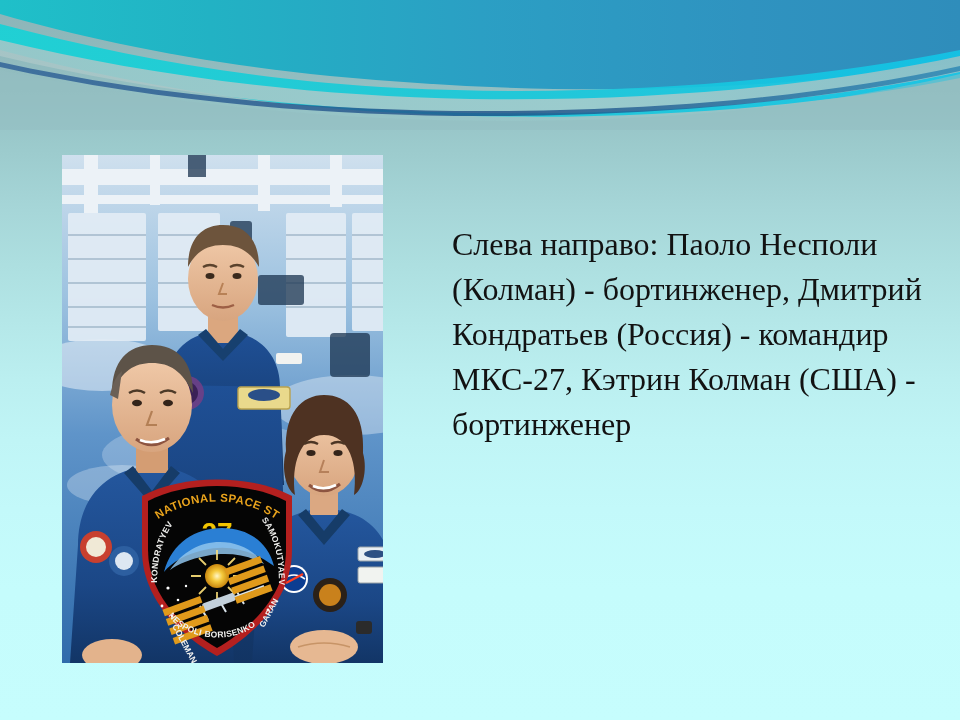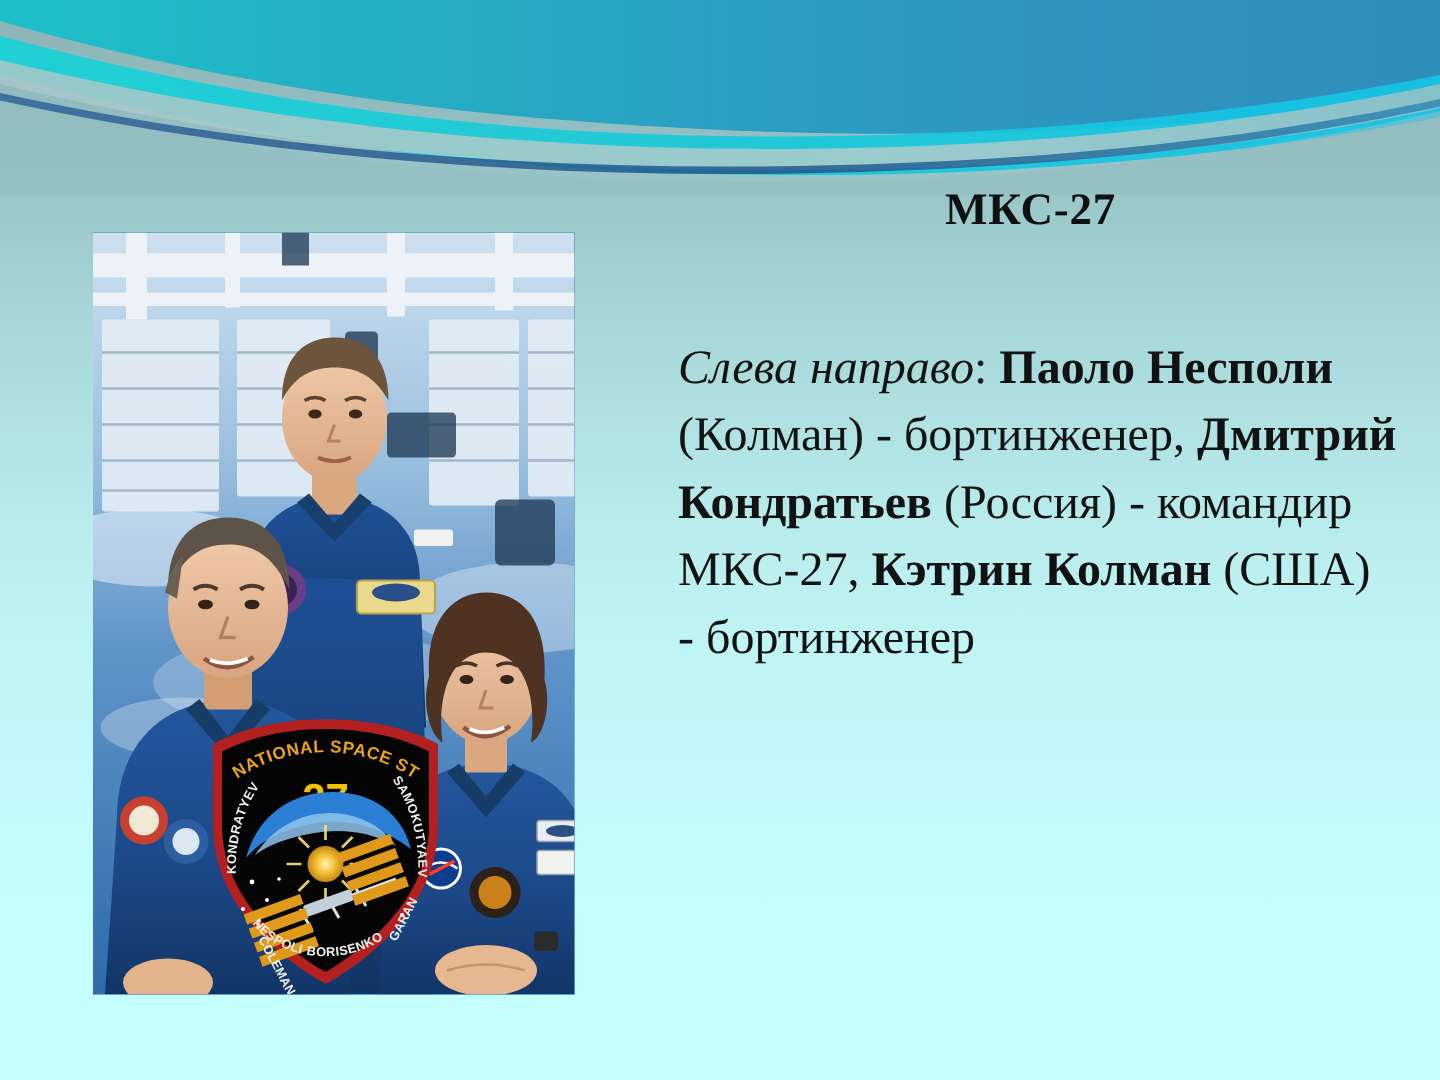--- a/index.html
+++ b/index.html
@@ -70,22 +70,22 @@
     position: absolute;
     left: 452px;
     top: 222px;
     width: 480px;
     font-size: 32px;
     line-height: 45px;
     color: #121212;
     text-align: left;
   }
 
-  #body-text .it { font-style: italic; }
-  #body-text .bd { font-weight: bold; }
+  #body-text .it { }
+  #body-text .bd { font-weight: normal; }
 </style>
 </head>
 <body>
 
 <div id="slide">
 
   <div class="wave-layer">
     <svg width="960" height="130" viewBox="0 0 960 130" xmlns="http://www.w3.org/2000/svg">
       <defs>
         <linearGradient id="gTealTop" x1="0" y1="0" x2="1" y2="0">
@@ -372,17 +372,16 @@
             <text><textPath href="#arcBottom" startOffset="20%" text-anchor="middle">NESPOLI</textPath></text>
             <text><textPath href="#arcBottom" startOffset="62%" text-anchor="middle">BORISENKO</textPath></text>
           </g>
           <text x="30" y="146" font-family="'Liberation Sans',sans-serif" font-size="8.5" font-weight="bold" fill="#f1f1ef" transform="rotate(62 30 146)">COLEMAN</text>
           <text x="122" y="148" font-family="'Liberation Sans',sans-serif" font-size="8.5" font-weight="bold" fill="#f1f1ef" transform="rotate(-62 122 148)">GARAN</text>
         </g>
       </g>
     </svg>
   </div>
 
-  <div id="title">МКС-27</div>
 
   <div id="body-text"><span class="it">Слева направо</span><span>: </span><span class="bd">Паоло Несполи</span><span> (Колман) - бортинженер, </span><span class="bd">Дмитрий Кондратьев</span><span> (Россия) - командир МКС-27, </span><span class="bd">Кэтрин Колман</span><span> (США) - бортинженер</span></div>
 
 </div>
 
 </body></html>

